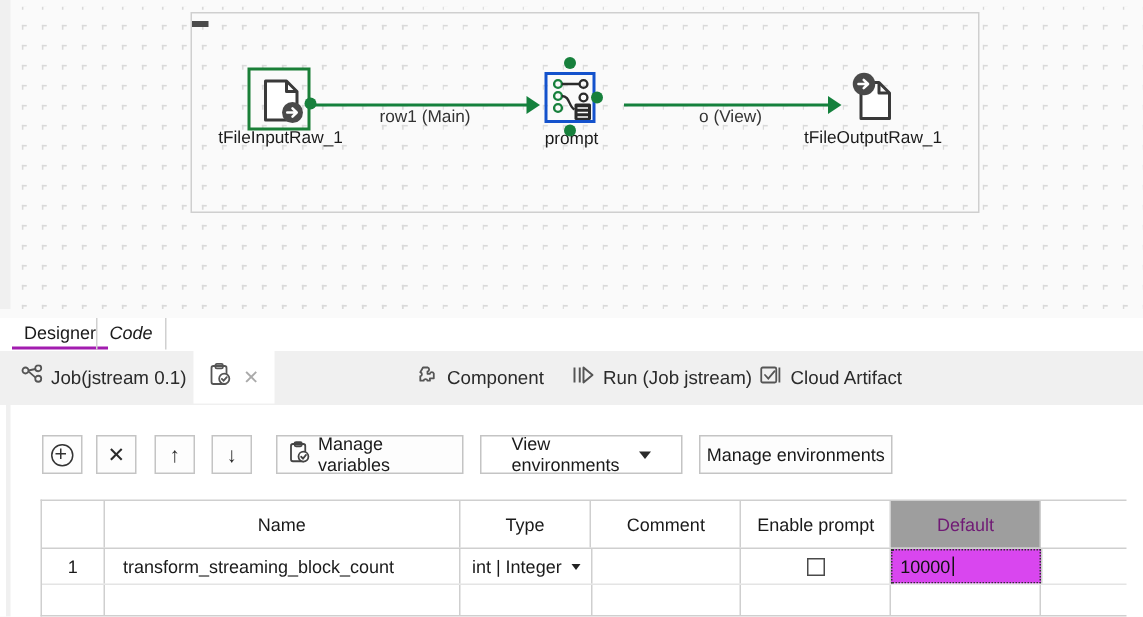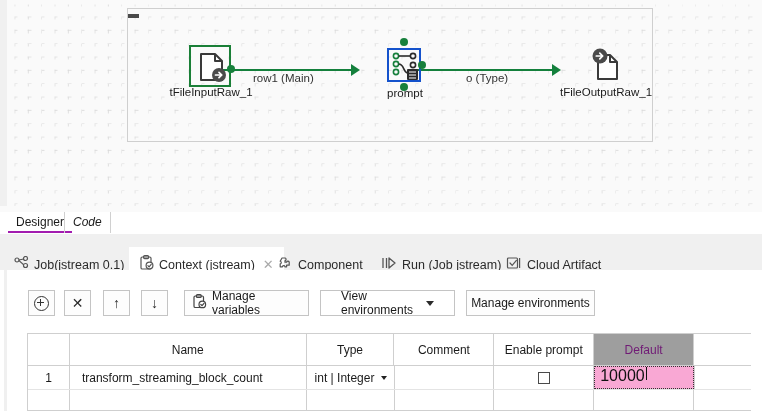--- a/index.html
+++ b/index.html
@@ -39,21 +39,21 @@
   }
 
   .subjob{
     position:absolute;left:127px;top:8px;width:524px;height:132px;
     border:1px solid #cfcfcf;background:transparent;z-index:3;
   }
   .subjob-collapse{
     position:absolute;left:128px;top:14px;width:11px;height:4px;background:#4a4a4a;z-index:6;
   }
 
-  .node{position:absolute;z-index:5;margin-left:24px;}
+  .node{position:absolute;z-index:5;}
   .node-label{
     position:absolute;left:50%;transform:translateX(-50%);
     top:38px;white-space:nowrap;font-size:11.5px;color:#1b1b1b;
   }
   .node-icon{position:relative;width:38px;height:38px;}
 
   #node-tfileinputraw{left:168px;top:48px;}
   #node-mstream{left:365px;top:47px;}
   #node-tfileoutputraw{left:563px;top:45px;}
   #node-mstream .node-label{top:40px;}
@@ -95,21 +95,21 @@
   #etab-designer{left:8px;}
   #etab-code{left:64px;border-left:1px solid #d0d0d0;border-right:1px solid #d0d0d0;font-style:italic;}
 
   
   .viewtabs{
     position:absolute;left:0;top:234px;width:762px;height:36px;
     background:#f0f0f0;border-bottom:1px solid #d7d7d7;
   }
   .vtab{
     position:absolute;top:0;height:35px;display:flex;align-items:center;gap:5px;
-    padding:0 10px;font-size:12.5px;color:#2a2a2a;box-sizing:border-box;cursor:default;margin-top:13px;
+    padding:0 10px;font-size:12.5px;color:#2a2a2a;box-sizing:border-box;cursor:default;
   }
   .vtab.active{background:#ffffff;}
   #vtab-job{left:4px;}
   #vtab-context{left:129px;}
   #vtab-component{left:268px;}
   #vtab-run{left:371px;}
   #vtab-cloud{left:496px;}
   .vtab-close{font-size:13px;color:#aaaaaa;margin-left:3px;}
 
   
@@ -174,23 +174,23 @@
 
   .type-caret{
     position:absolute;right:7px;top:50%;margin-top:-2px;
     width:0;height:0;border-left:3.5px solid transparent;border-right:3.5px solid transparent;
     border-top:4.5px solid #222;
   }
   .checkbox{
     width:12px;height:12px;border:1px solid #4a4a4a;background:#fff;box-sizing:border-box;
   }
   .edit-cell{
-    width:100px;height:23px;box-sizing:border-box;background:#f9a8d4;
-    border:1px dotted #333;display:flex;padding-left:5px;
-    font-size:16px;color:#111;position:relative;
+    width:100px;height:23px;box-sizing:border-box;background:#d946ef;
+    border:1px dotted #333;display:flex;align-items:center;padding-left:5px;
+    font-size:12px;color:#111;position:relative;
   }
   .caret-bar{
     display:inline-block;width:1px;height:13px;background:#111;margin-left:1px;
   }
 </style>
 </head>
 <body>
 
 <div class="app">
 
@@ -200,21 +200,21 @@
 
     <div class="subjob"></div>
     <div class="subjob-collapse"></div>
 
     <div class="link" id="link-row1"></div>
     <div class="arrow" id="arrow-row1"></div>
     <div class="link-label" id="label-row1">row1 (Main)</div>
 
     <div class="link" id="link-o"></div>
     <div class="arrow" id="arrow-o"></div>
-    <div class="link-label" id="label-o">o (Type)</div>
+    <div class="link-label" id="label-o">o (View)</div>
 
     <div class="node" id="node-tfileinputraw">
       <div class="node-icon">
         <div class="sel-box"></div>
         <svg width="38" height="38" viewBox="0 0 38 38" aria-hidden="true">
           <path d="M9 6 h14 l7 7 v19 h-21 z" fill="#ffffff" stroke="#3a3a3a" stroke-width="2" stroke-linejoin="round"></path>
           <path d="M23 6 v7 h7" fill="none" stroke="#3a3a3a" stroke-width="2" stroke-linejoin="round"></path>
           <circle cx="27" cy="27" r="7" fill="#4a4a4a"></circle>
           <path d="M23.5 27 h6 M27 24.3 l2.8 2.7 -2.8 2.7" fill="none" stroke="#ffffff" stroke-width="1.7" stroke-linecap="round" stroke-linejoin="round"></path>
         </svg>
@@ -278,21 +278,20 @@
 
     <div class="vtab active" id="vtab-context">
       <span>
         <svg width="15" height="16" viewBox="0 0 15 16" aria-hidden="true">
           <rect x="2" y="2" width="10" height="12" rx="1.3" fill="none" stroke="#555" stroke-width="1.2"></rect>
           <rect x="4.6" y="0.6" width="5" height="3" rx="1" fill="none" stroke="#555" stroke-width="1.2"></rect>
           <circle cx="10.5" cy="10.5" r="3.4" fill="#ffffff" stroke="#555" stroke-width="1.2"></circle>
           <path d="M8.9 10.6 l1.2 1.2 2.1 -2.4" fill="none" stroke="#555" stroke-width="1.2" stroke-linecap="round"></path>
         </svg>
       </span>
-      <span>Context (jstream)</span>
       <span class="vtab-close">✕</span>
     </div>
 
     <div class="vtab" id="vtab-component">
       <span>
         <svg width="15" height="15" viewBox="0 0 15 15" aria-hidden="true">
           <path d="M4 2 h3.2 a1.4 1.4 0 0 1 0 2.6 h-0.2 v1.6 h1.6 v-0.2 a1.4 1.4 0 0 1 2.6 0 v3.2 h-2.6 v1.6 h-1.6 v-0.2 a1.4 1.4 0 0 0 -2.6 0 v0.2 h-2.2 v-3 h0.2 a1.4 1.4 0 0 0 0 -2.6 h-0.2 z" fill="none" stroke="#555" stroke-width="1.2" stroke-linejoin="round"></path>
         </svg>
       </span>
       <span>Component</span>

